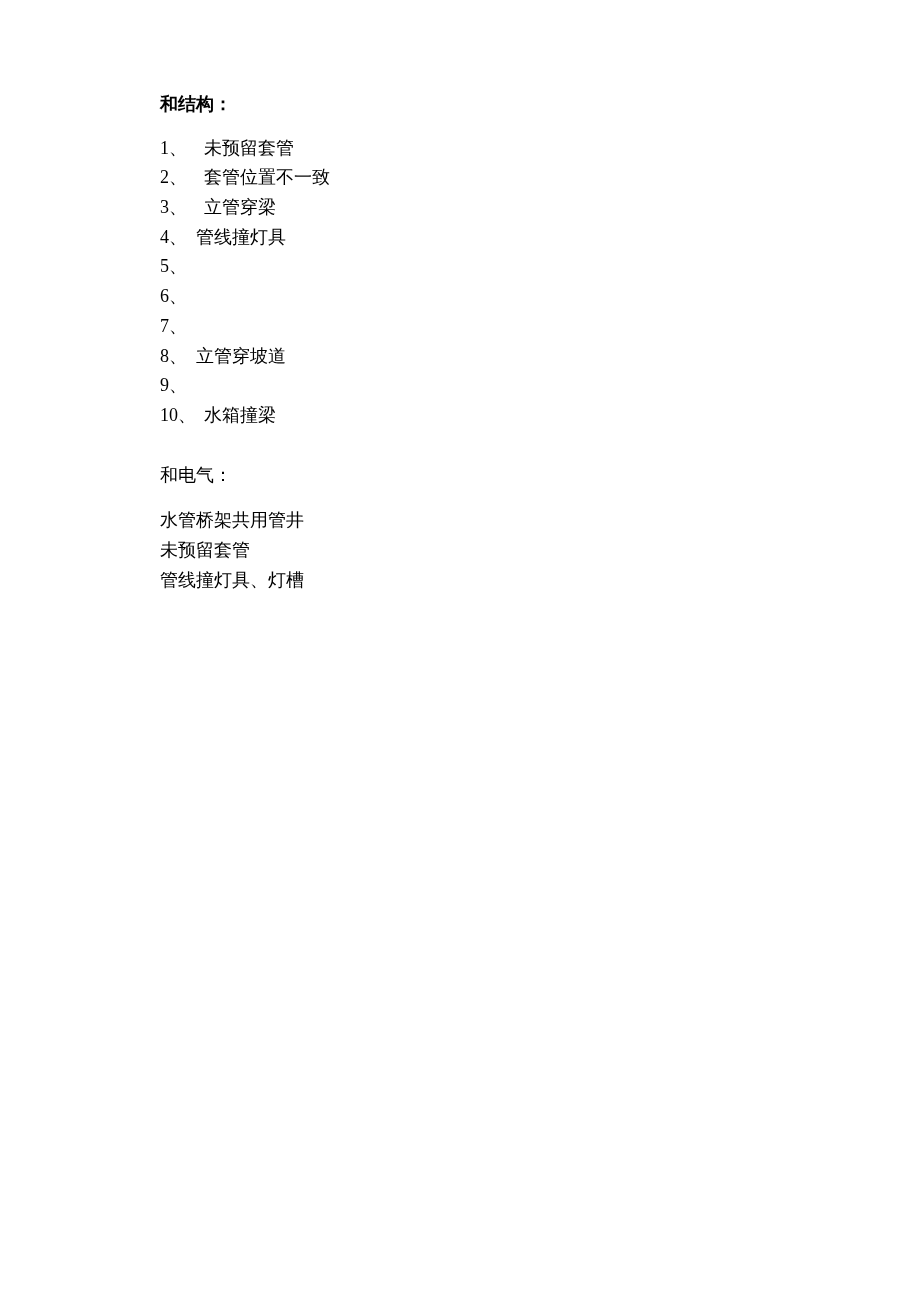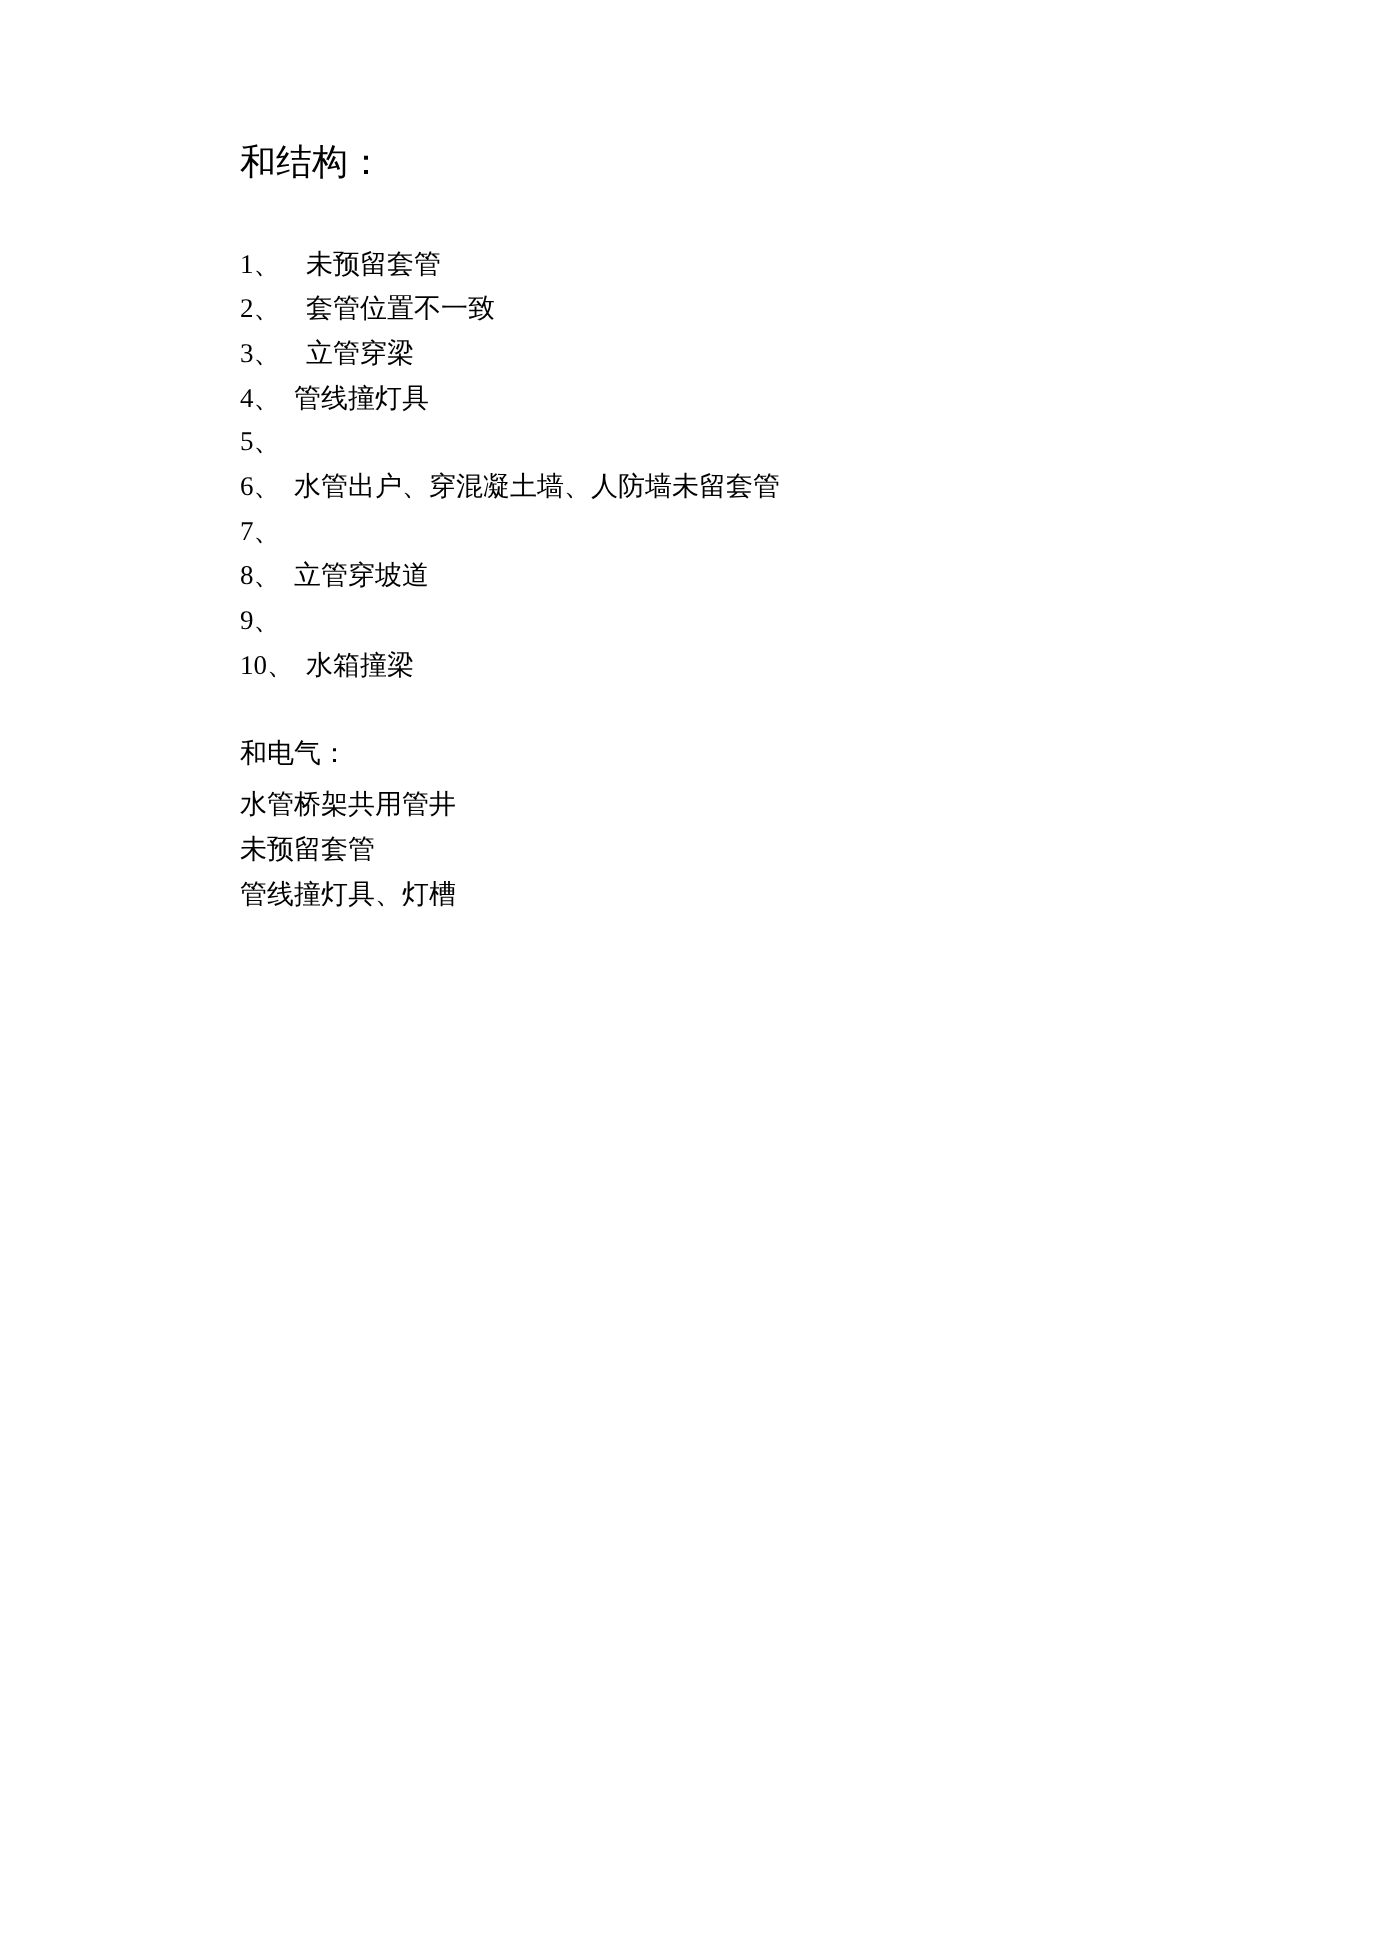--- a/index.html
+++ b/index.html
@@ -11,40 +11,40 @@
       width: 920px;
       height: 1302px;
       background: #ffffff;
       font-family: "SimSun", "宋体", serif;
       font-size: 18px;
       color: #000000;
       padding: 90px 150px 0 160px;
       line-height: 1.65;
     }
     .heading {
-      font-weight: normal;
-      font-size: 24px;
-      margin-bottom: 32px;
+      font-weight: bold;
+      font-size: 18px;
+      margin-bottom: 14px;
     }
     .list-item {
       display: flex;
     }
     .list-num {
       font-family: "Times New Roman", serif;
       min-width: 36px;
     }
     .list-num-wide {
       font-family: "Times New Roman", serif;
       min-width: 44px;
     }
     .spacer {
       height: 30px;
     }
     .section2-heading {
-      margin-bottom: 4px;
+      margin-bottom: 16px;
     }
   </style>
 </head>
 <body>
 
 <div class="heading">和结构：</div>
 
 <div class="list-item">
   <span class="list-num-wide">1、</span>
   <span>未预留套管</span>
@@ -59,21 +59,20 @@
 </div>
 <div class="list-item">
   <span class="list-num">4、</span>
   <span>管线撞灯具</span>
 </div>
 <div class="list-item">
   <span class="list-num">5、</span>
 </div>
 <div class="list-item">
   <span class="list-num">6、</span>
-  <span>水管出户、穿混凝土墙、人防墙未留套管</span>
 </div>
 <div class="list-item">
   <span class="list-num">7、</span>
 </div>
 <div class="list-item">
   <span class="list-num">8、</span>
   <span>立管穿坡道</span>
 </div>
 <div class="list-item">
   <span class="list-num">9、</span>

